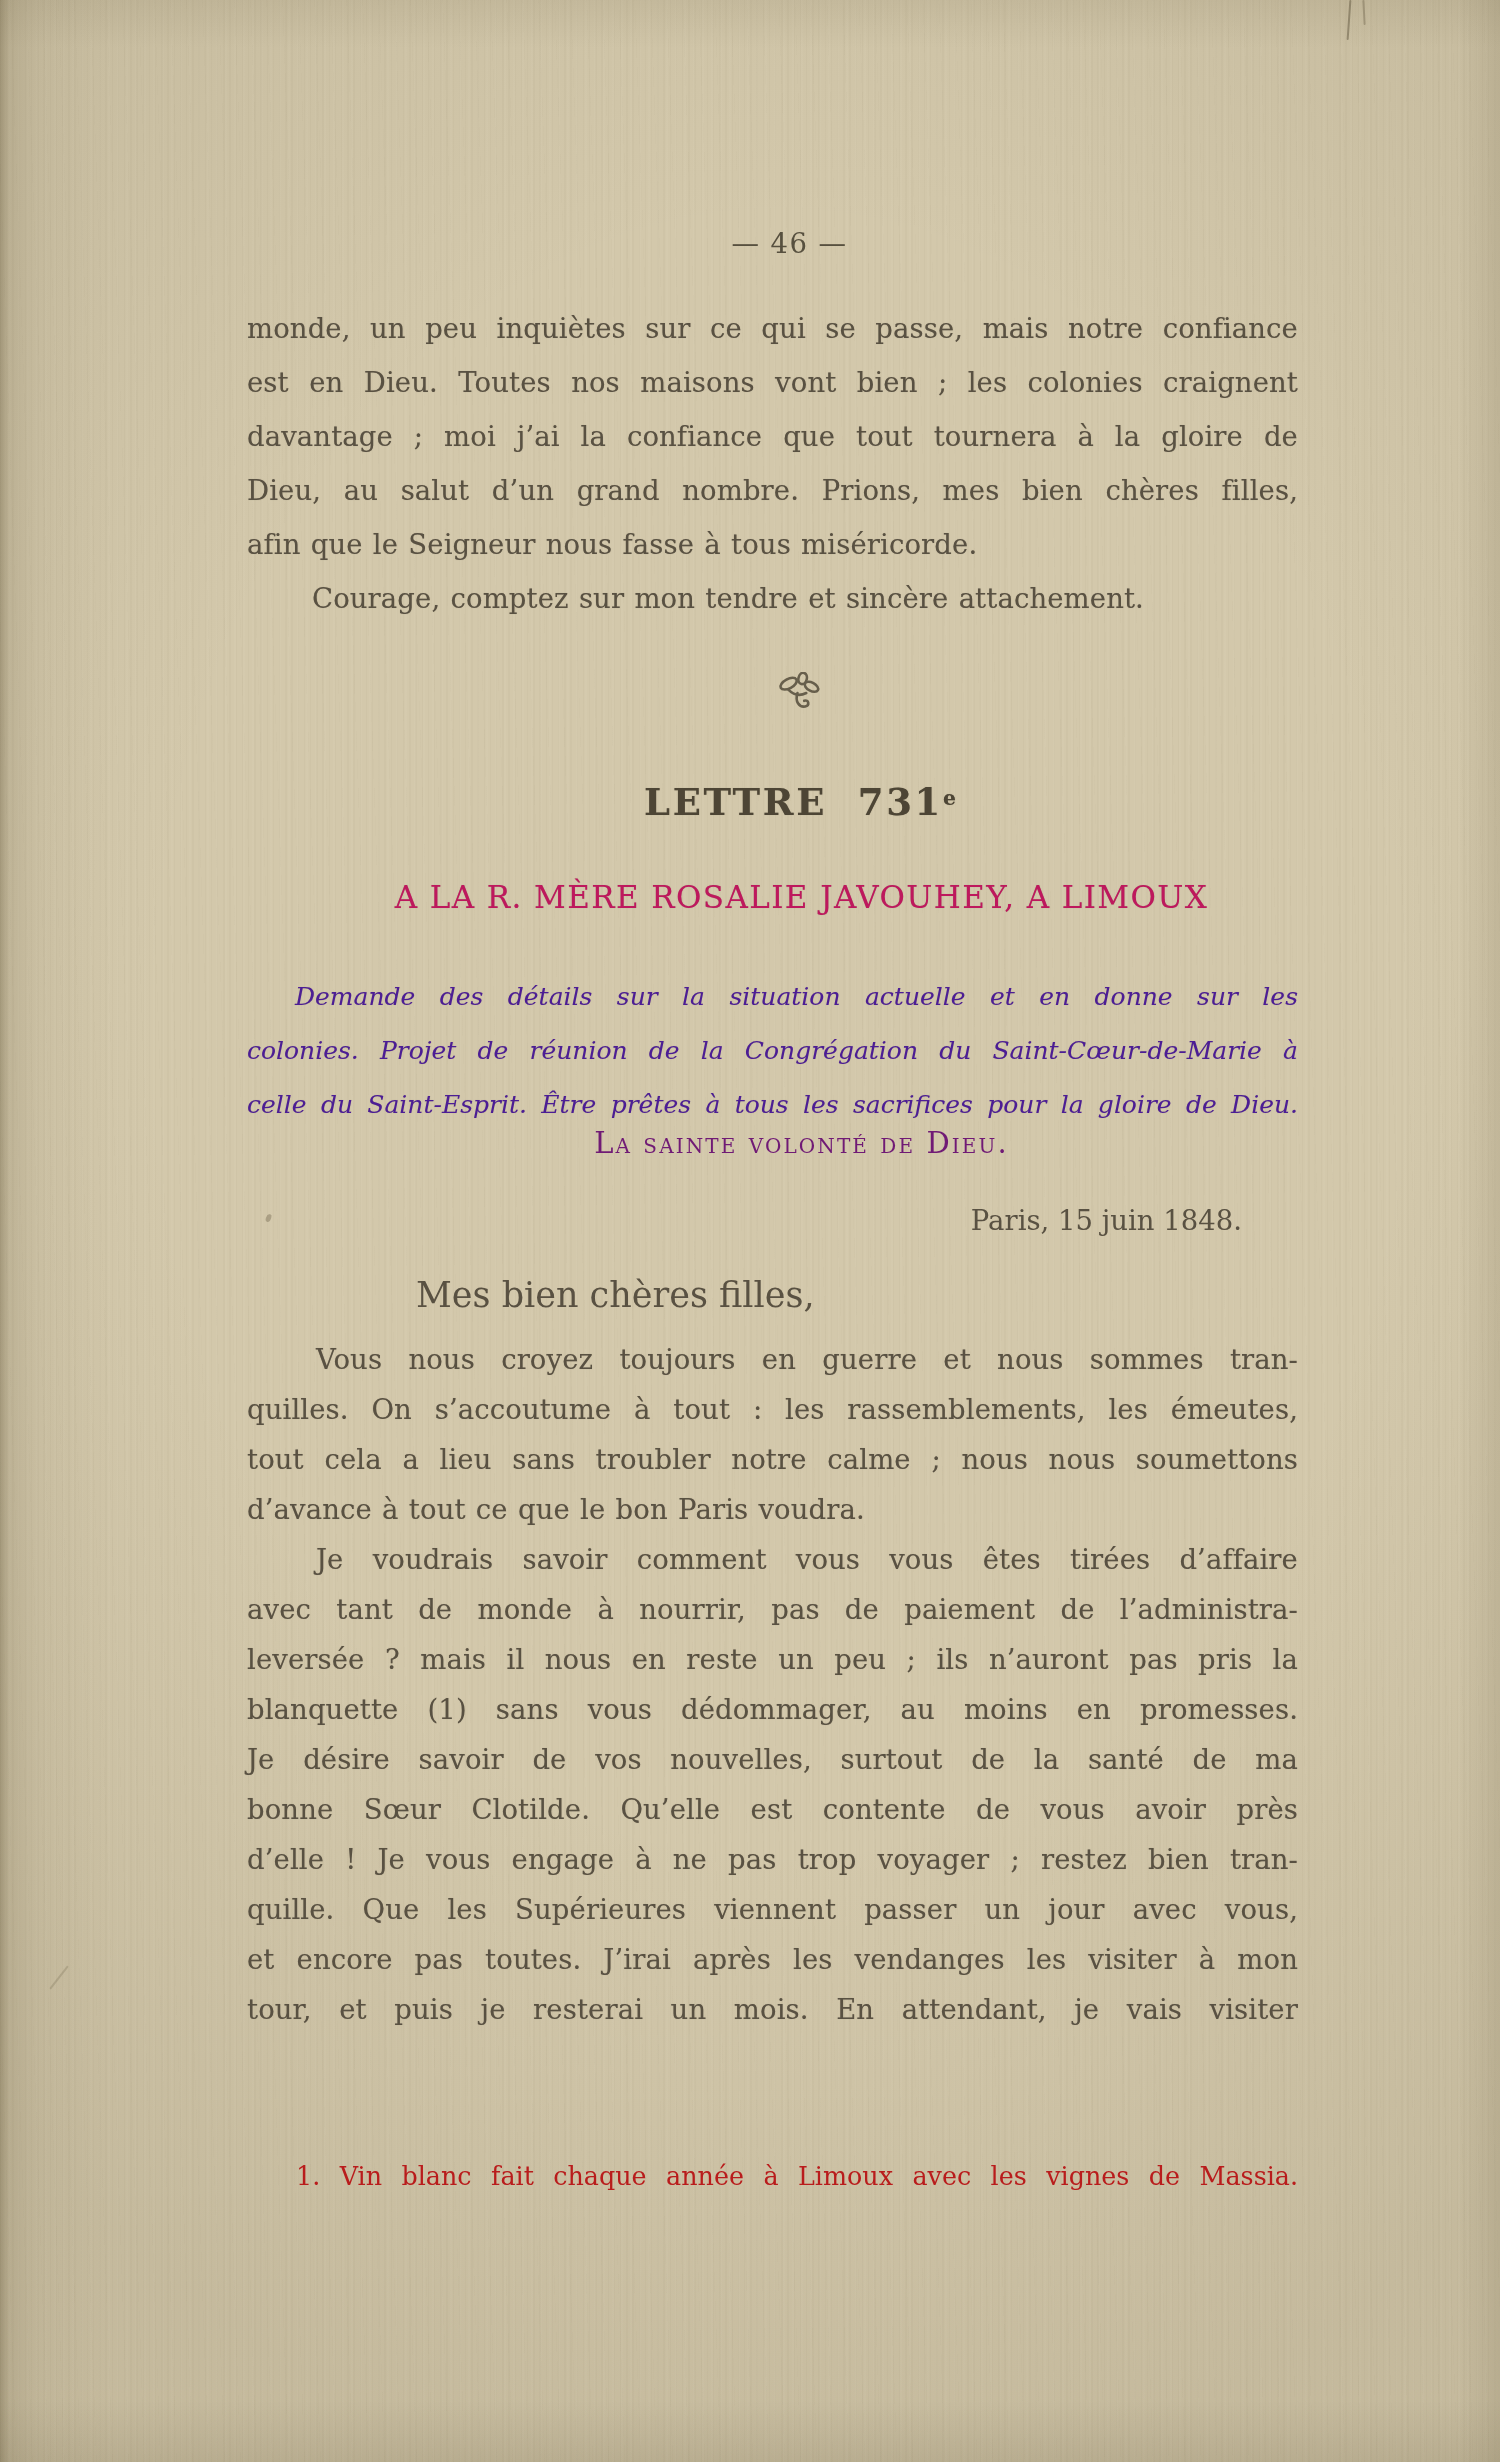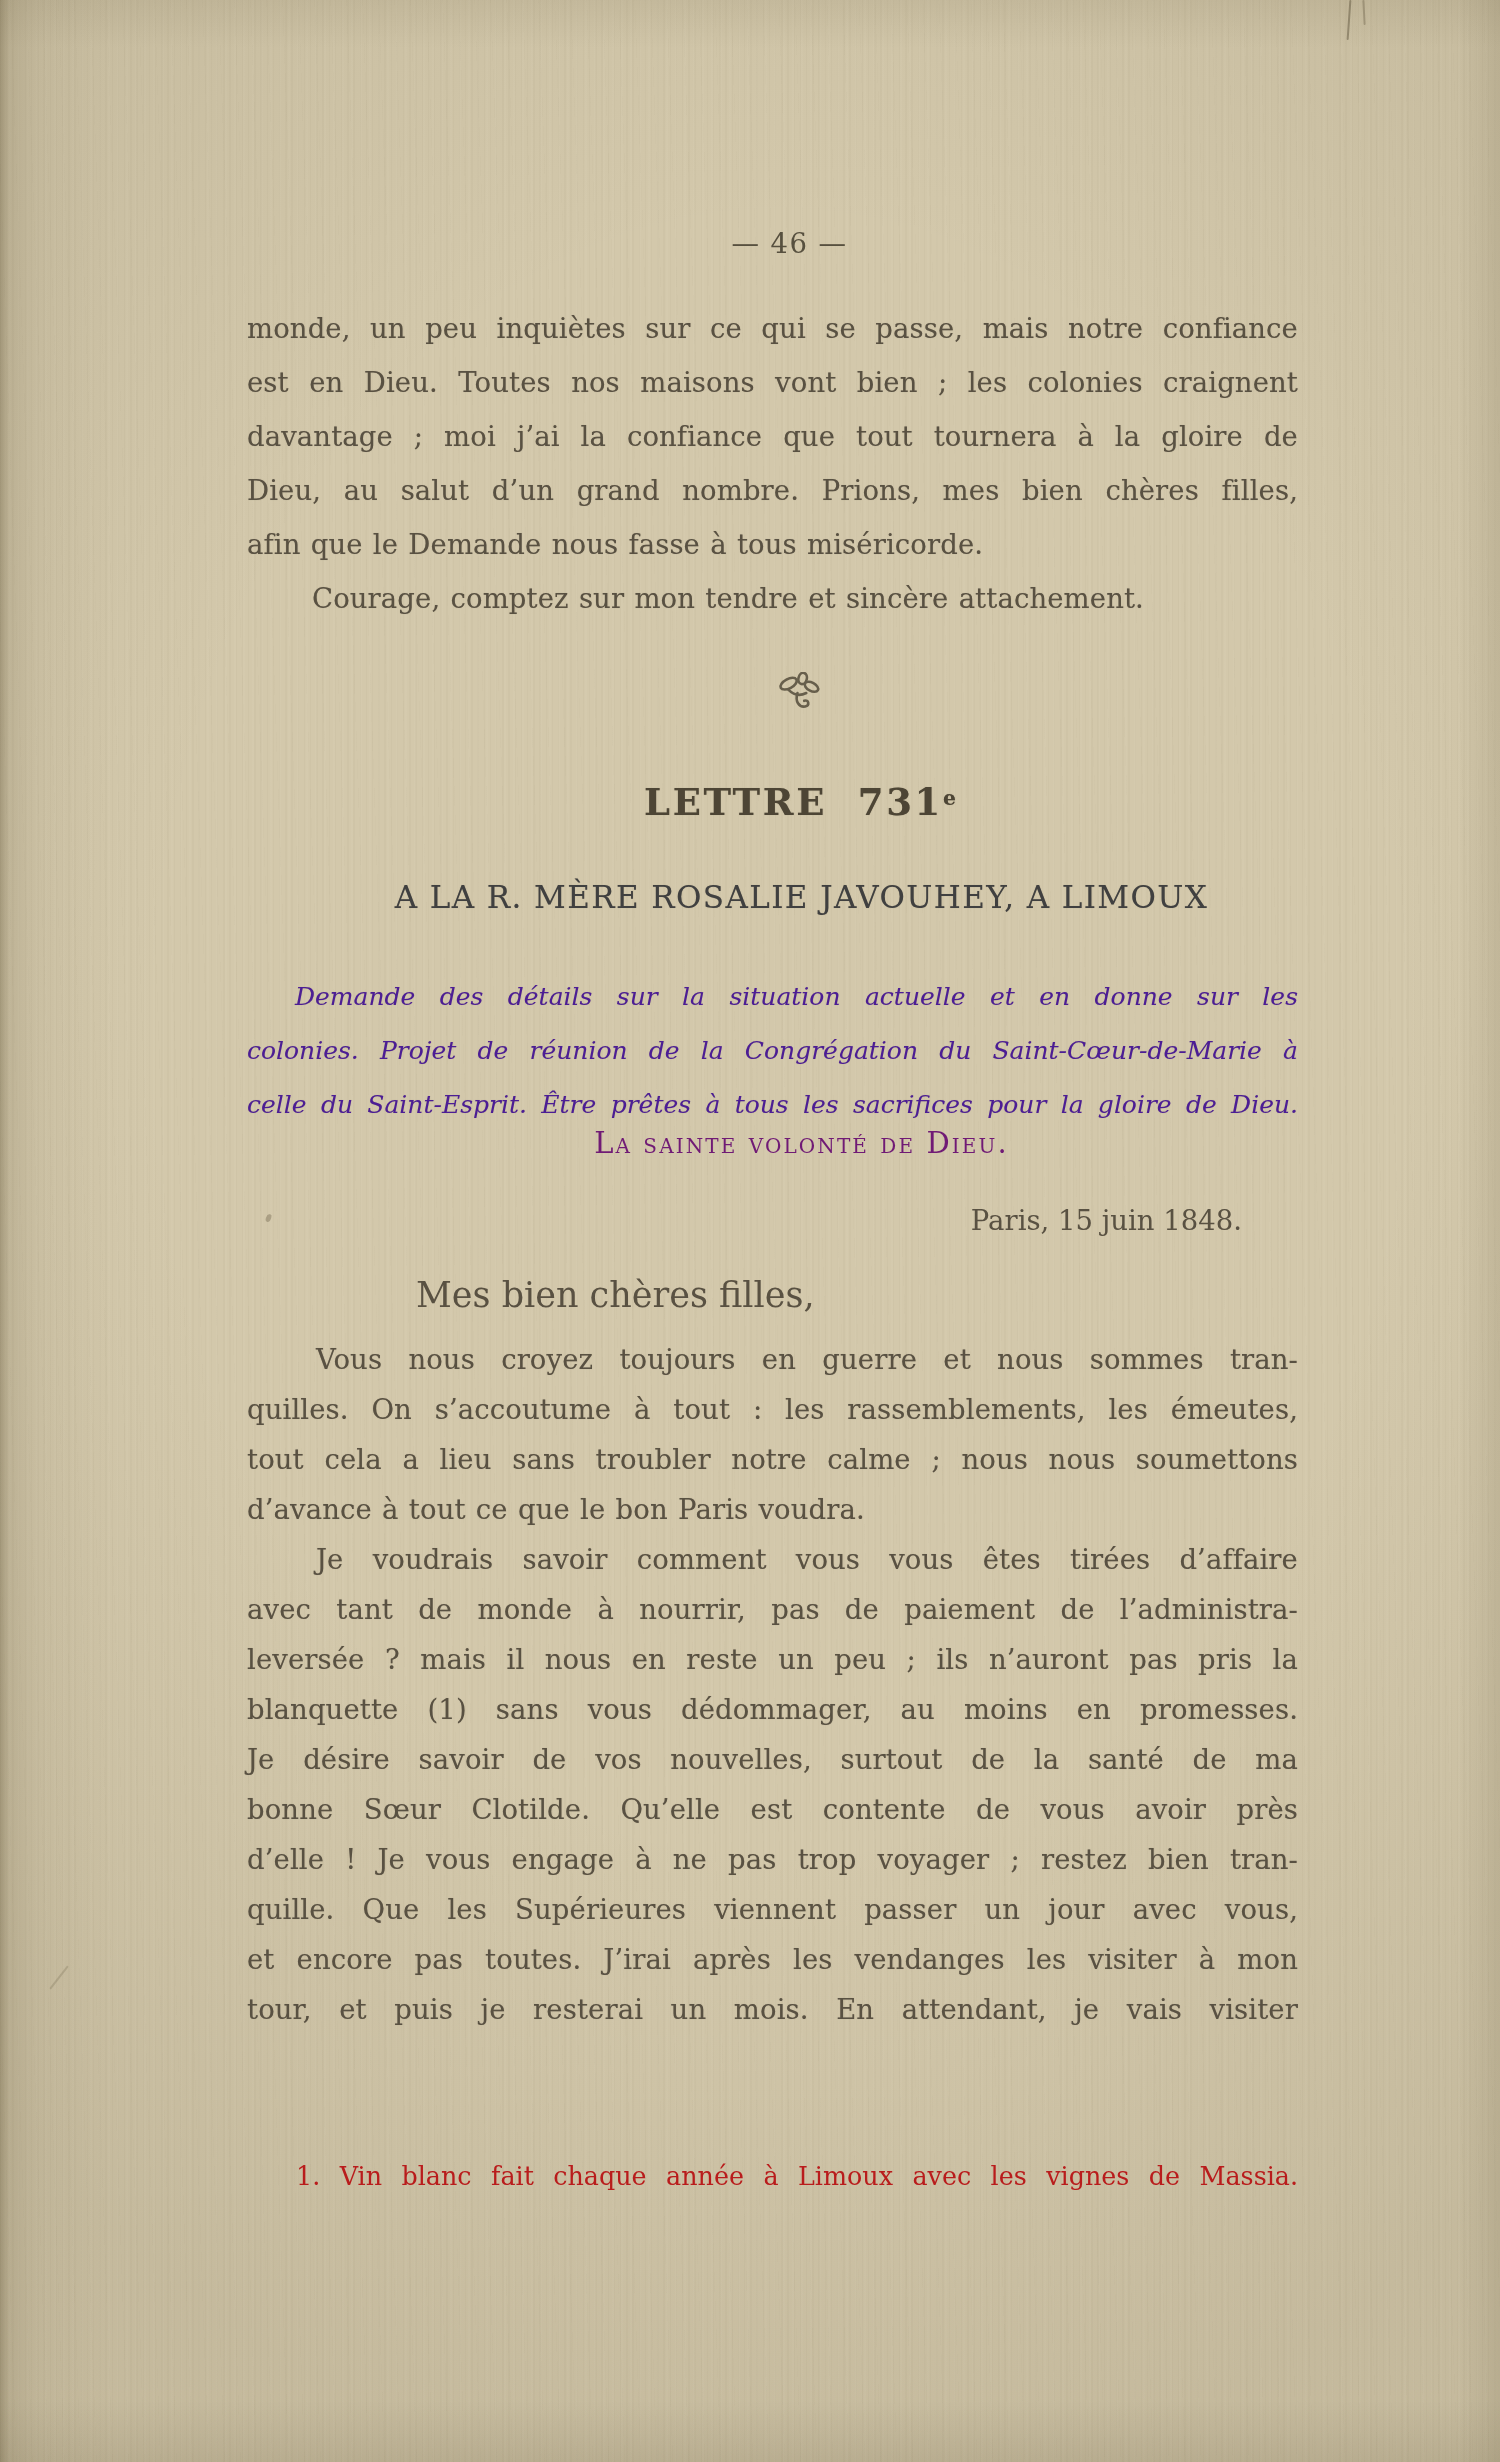--- a/index.html
+++ b/index.html
@@ -49,21 +49,21 @@
   .title {
     top: 778px; line-height: 41px; font-size: 37px; font-weight: 700;
     text-align: center; transform: translateX(27.5px);
     letter-spacing: 2.7px; word-spacing: 15px; color: #4d4535;
     text-shadow: 0 0 0.7px rgba(77,69,53,0.4);
   }
   .title .ord { font-size: 0.55em; vertical-align: 9.6px; letter-spacing: 0; }
   .address {
     top: 879px; line-height: 36px; font-size: 31px;
     text-align: center; transform: translateX(29px);
-    letter-spacing: 1.4px; color: #404040;
+    letter-spacing: 1.4px; color: #be185d;
     text-shadow: 0 0 0.7px rgba(84,76,60,0.35);
   }
   .summary { top: 970px; line-height: 54px; font-size: 25px; font-style: italic;
              letter-spacing: 0; color: #4c1d95; text-shadow: 0 0 0.7px rgba(91,83,68,0.3); }
   .summary .first { text-indent: 48px; }
   .motto {
     top: 1126px; line-height: 34px; font-size: 29px;
     font-variant: small-caps; text-align: center; transform: translateX(29px);
     letter-spacing: 2.1px; color: #701a75;
   }
@@ -94,21 +94,21 @@
   <div class="mark mark3"></div>
   <div class="speck"></div>
 
   <div class="block page-number">— 46 —</div>
 
   <div class="block intro">
     <div class="line">monde, un peu inquiètes sur ce qui se passe, mais notre confiance</div>
     <div class="line">est en Dieu. Toutes nos maisons vont bien ; les colonies craignent</div>
     <div class="line">davantage ; moi j’ai la confiance que tout tournera à la gloire de</div>
     <div class="line">Dieu, au salut d’un grand nombre. Prions, mes bien chères filles,</div>
-    <div class="line endline">afin que le Demande nous fasse à tous miséricorde.</div>
+    <div class="line endline">afin que le Seigneur nous fasse à tous miséricorde.</div>
     <div class="line endline indent-sm">Courage, comptez sur mon tendre et sincère attachement.</div>
   </div>
 
   <div class="ornament">
     <svg viewBox="0 0 100 78" width="52" height="41">
       <g fill="none" stroke="#59513f" stroke-width="5" stroke-linecap="round" opacity="0.88">
         <ellipse cx="30" cy="22" rx="17" ry="9" transform="rotate(-28 30 22)"></ellipse>
         <ellipse cx="57" cy="12" rx="8" ry="11" transform="rotate(14 57 12)"></ellipse>
         <ellipse cx="74" cy="28" rx="14" ry="8" transform="rotate(28 74 28)"></ellipse>
         <path d="M30 34 C 40 44, 52 46, 64 40"></path>

